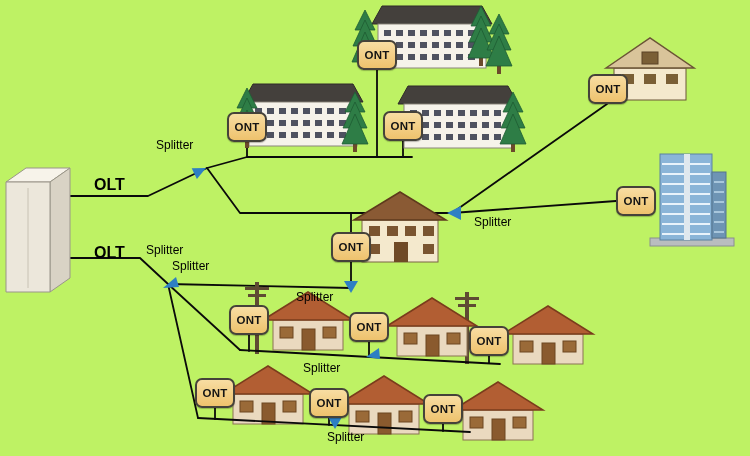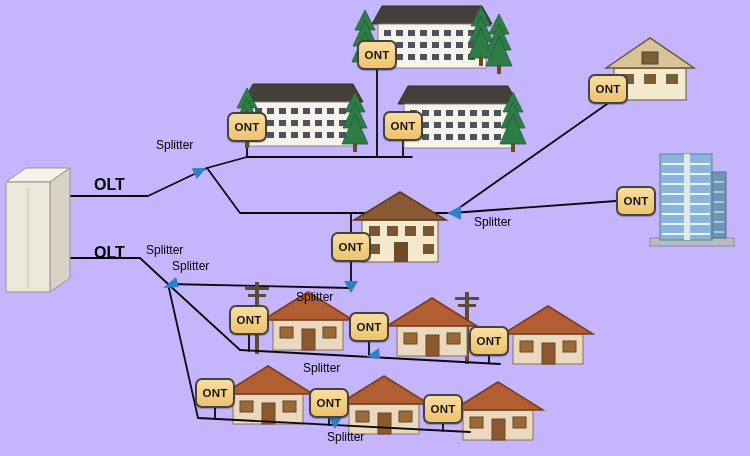--- a/index.html
+++ b/index.html
@@ -1,17 +1,17 @@
 <!DOCTYPE html>
 <html><head>
 <meta charset="utf-8">
 <style>
   html,body{margin:0;padding:0;background:#fff;}
   #stage{
-    position:relative;width:750px;height:456px;overflow:hidden;background:#c4b5fd;
+    position:relative;width:750px;height:456px;overflow:hidden;background:#bef264;
     font-family:"Liberation Sans",sans-serif;
   }
   #netsvg{position:absolute;left:0;top:0;}
   .ont{
     position:absolute;width:36px;height:26px;
     border:2px solid #45423a;border-radius:7px;
     background:linear-gradient(#f8dda2,#eec26d);
     display:flex;align-items:center;justify-content:center;
     font-size:11.5px;font-weight:700;color:#141414;letter-spacing:.2px;
     box-shadow:0 1px 1px rgba(0,0,0,.25);

